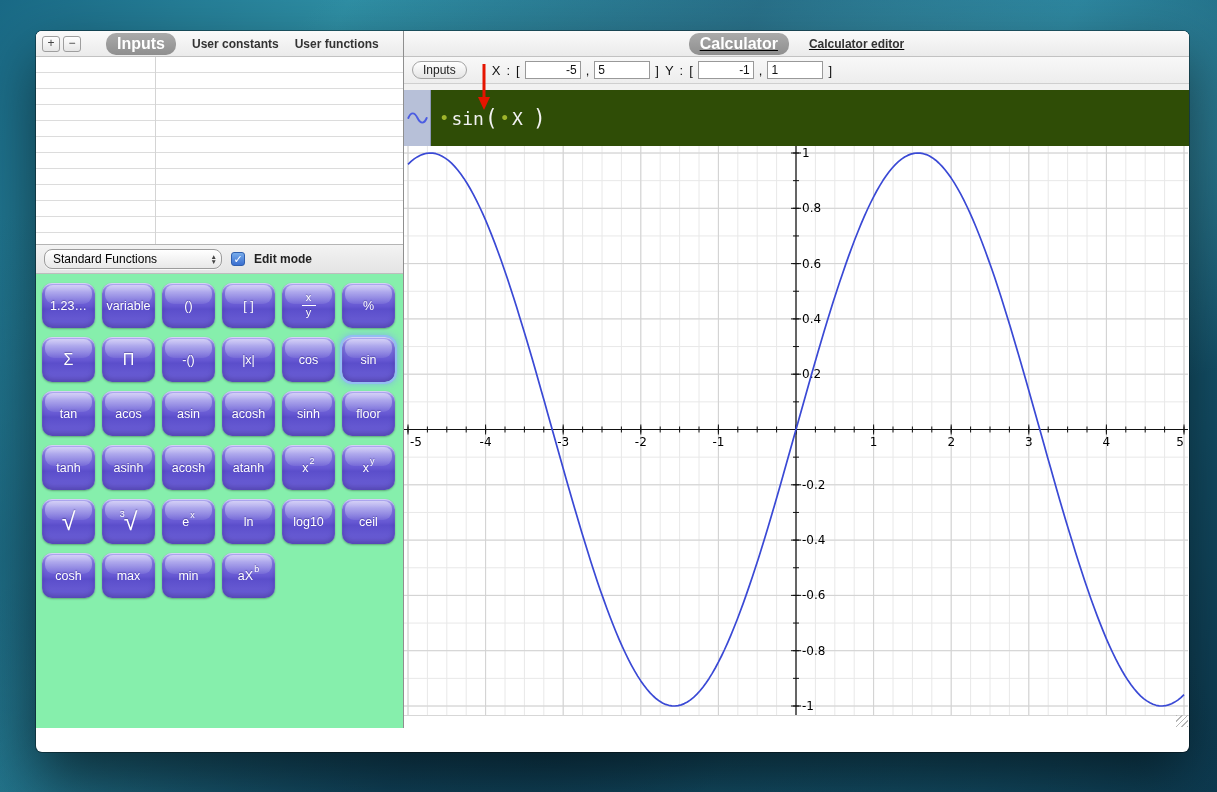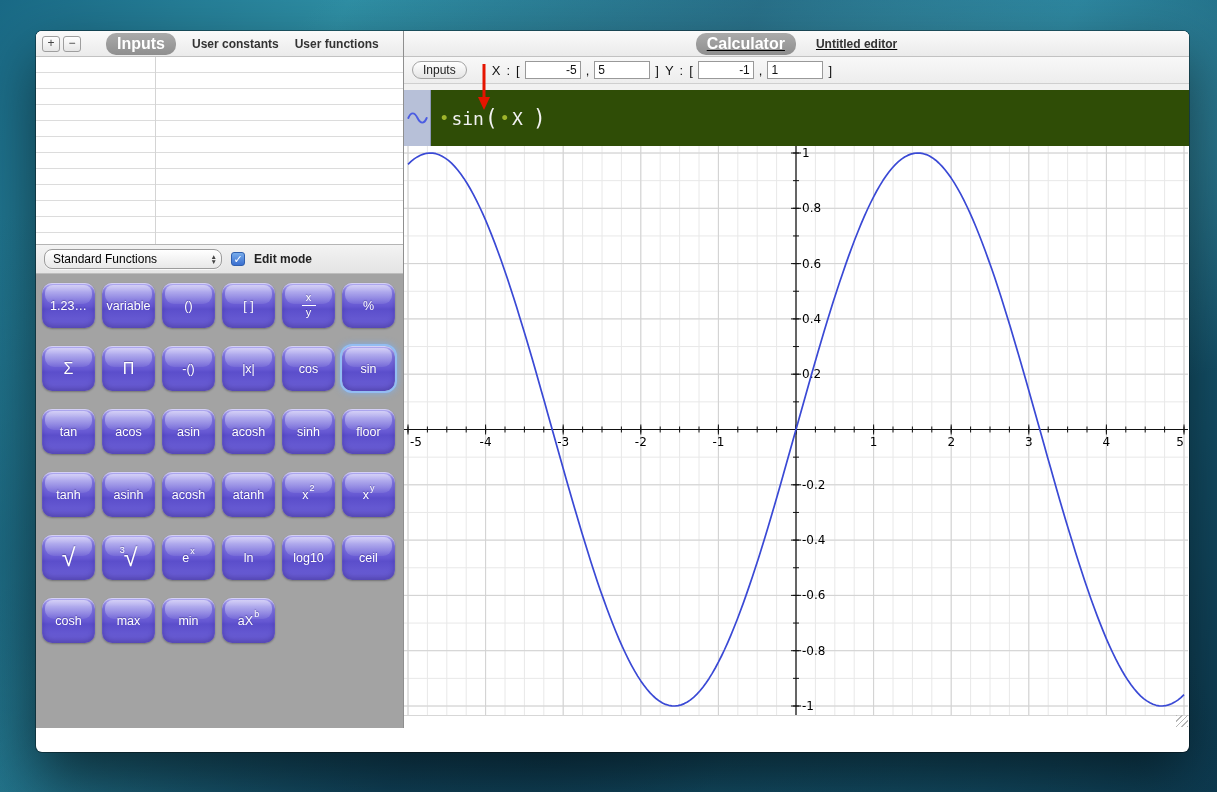--- a/index.html
+++ b/index.html
@@ -69,23 +69,23 @@
   }
   .stepper { display:flex; flex-direction:column; line-height:5px; font-size:6.5px; color:#444; }
   .checkbox {
     width:14px; height:14px; border-radius:3px; text-align:center; line-height:13px;
     color:#fff; font-size:11px; border:1px solid #2f5fae;
     background:linear-gradient(#77aceb,#3a6fd0);
   }
   .cb-label { font-weight:bold; color:#222; }
 
   .keypad {
-    flex:1; background:#a3a3a3; padding:9px 0 0 6px;
+    flex:1; background:#86efac; padding:9px 0 0 6px;
     display:grid; grid-template-columns:repeat(6,53px); grid-auto-rows:45px;
-    gap:18px 7px; align-content:start;
+    gap:9px 7px; align-content:start;
   }
   .key {
     position:relative; border:none; padding:0; border-radius:10px; color:#fff;
     font-family:inherit; font-size:12.5px;
     display:flex; align-items:center; justify-content:center;
     background:linear-gradient(180deg,#b2abf2 0%,#8density 0%) ;
     background:linear-gradient(180deg,#b2abf2 0%,#837ae2 20%,#6557d2 52%,#5b4ecb 58%,#6e62d7 100%);
     box-shadow:inset 0 1px 1px rgba(255,255,255,.55), inset 0 -3px 5px rgba(35,18,110,.35), 0 1px 2px rgba(0,0,0,.3);
     text-shadow:0 -1px 1px rgba(20,10,80,.35);
   }
@@ -309,21 +309,21 @@
           <button class="key">
             <span class="lbl">aX</span>
             <span class="sup">b</span>
           </button>
         </div>
     </div>
 
     <div class="right-panel">
       <div class="panel-toolbar right-toolbar">
         <span class="pill">Calculator</span>
-        <span class="tab-label" style="font-weight:bold;color:#333;">Untitled editor</span>
+        <span class="tab-label" style="font-weight:bold;color:#333;">Calculator editor</span>
       </div>
 
       <div class="range-bar">
         <button class="clear-btn">Inputs</button>
         <span class="rsym">X</span>
         <span class="rsym">:</span>
         <span class="rsym">[</span>
         <input class="range-input ra-right" value="-5" style="">
         <span class="rsym">,</span>
         <input class="range-input ra-left" value="5" style="">

